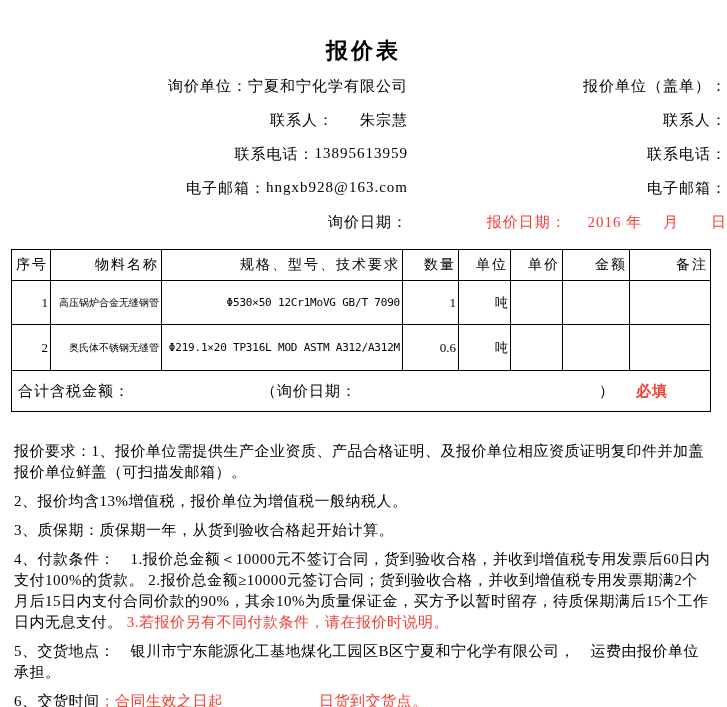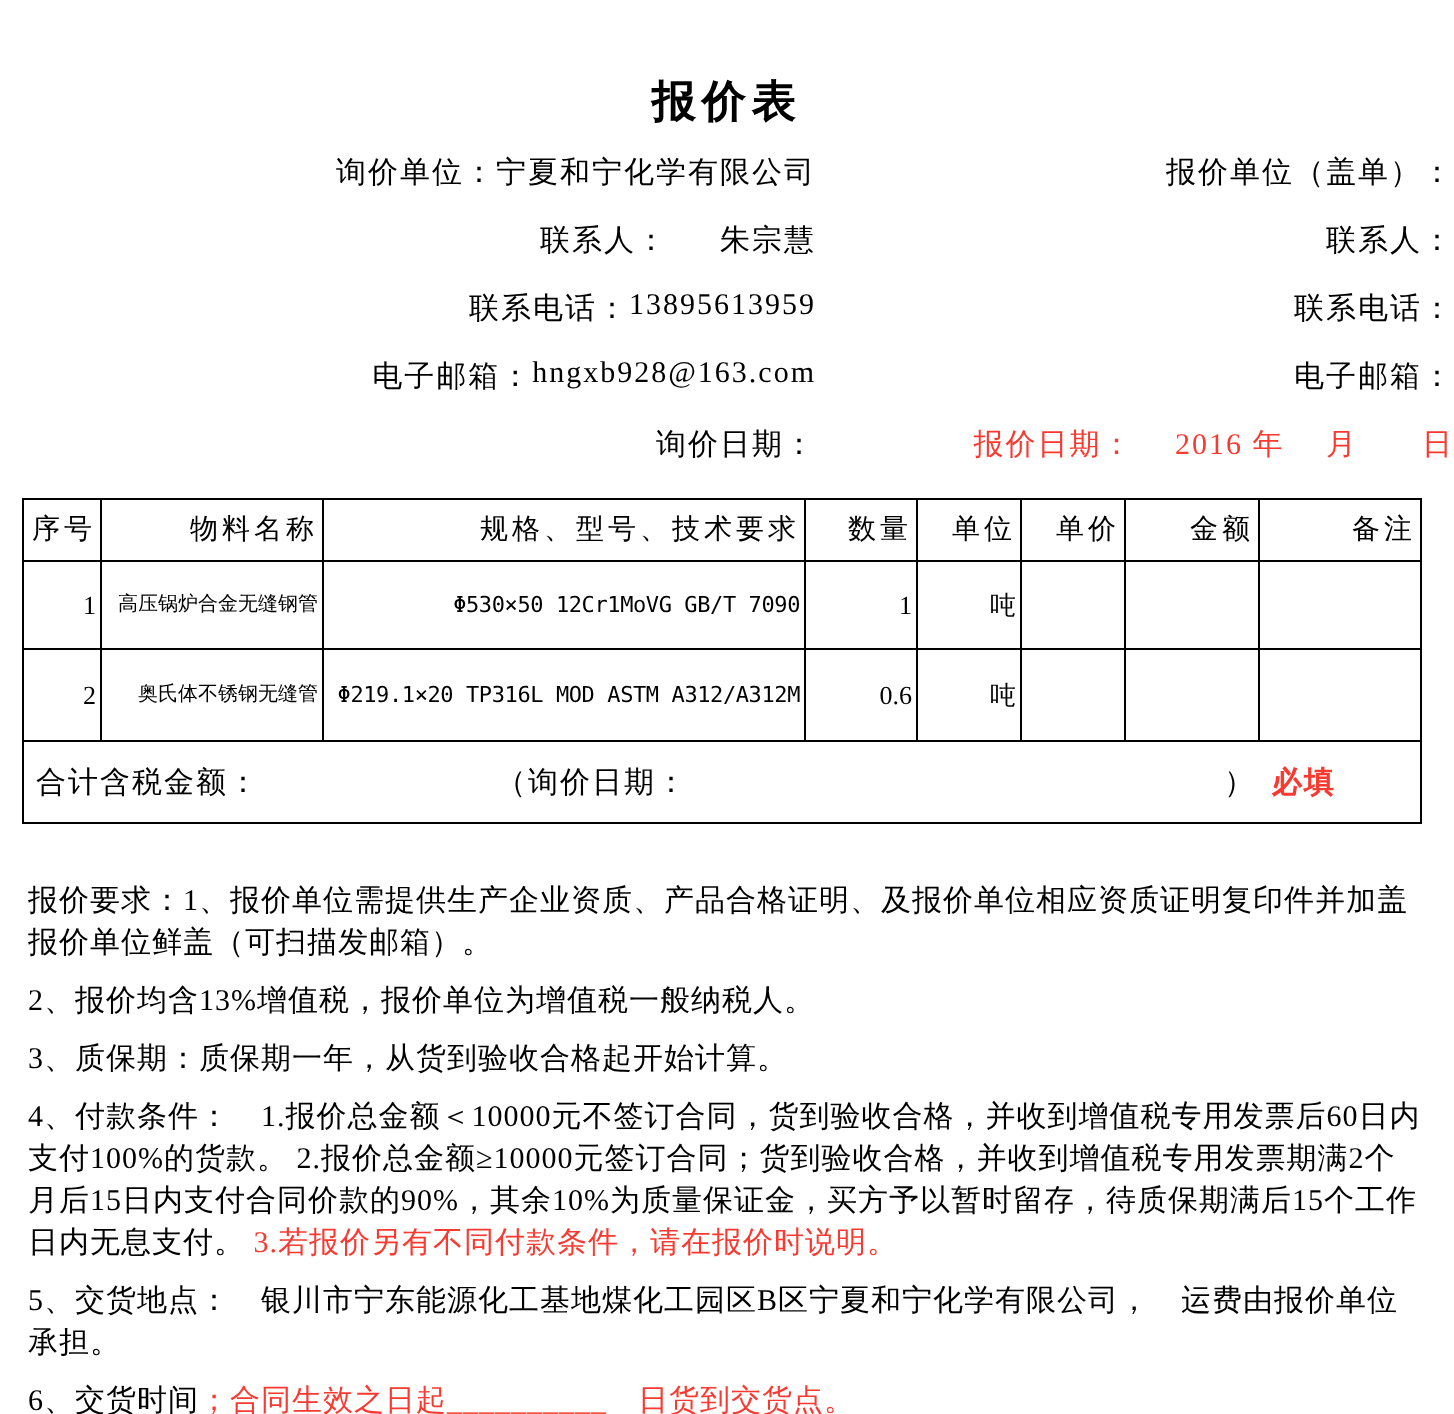--- a/index.html
+++ b/index.html
@@ -69,20 +69,21 @@
   tr.total-row td {
     height: 40px;
     text-align: left;
   }
   .total-flex {
     display: flex;
     align-items: flex-start;
     font-size: 15px;
     letter-spacing: 1px;
     white-space: pre;
+    gap: 13px;
   }
   .total-flex .total-label { margin-left: 4px; }
   .total-flex .caps-label  { margin-left: 118px; }
   .total-flex .spacer { flex: 1; }
   .total-flex .required-badge { font-weight: bold; margin: 0 40px 0 8px; }
 
   .notes { margin: 29px 14px 0 14px; width: 699px; }
   .notes p.note {
     margin: 0 0 8px 0;
     font-size: 15px;

